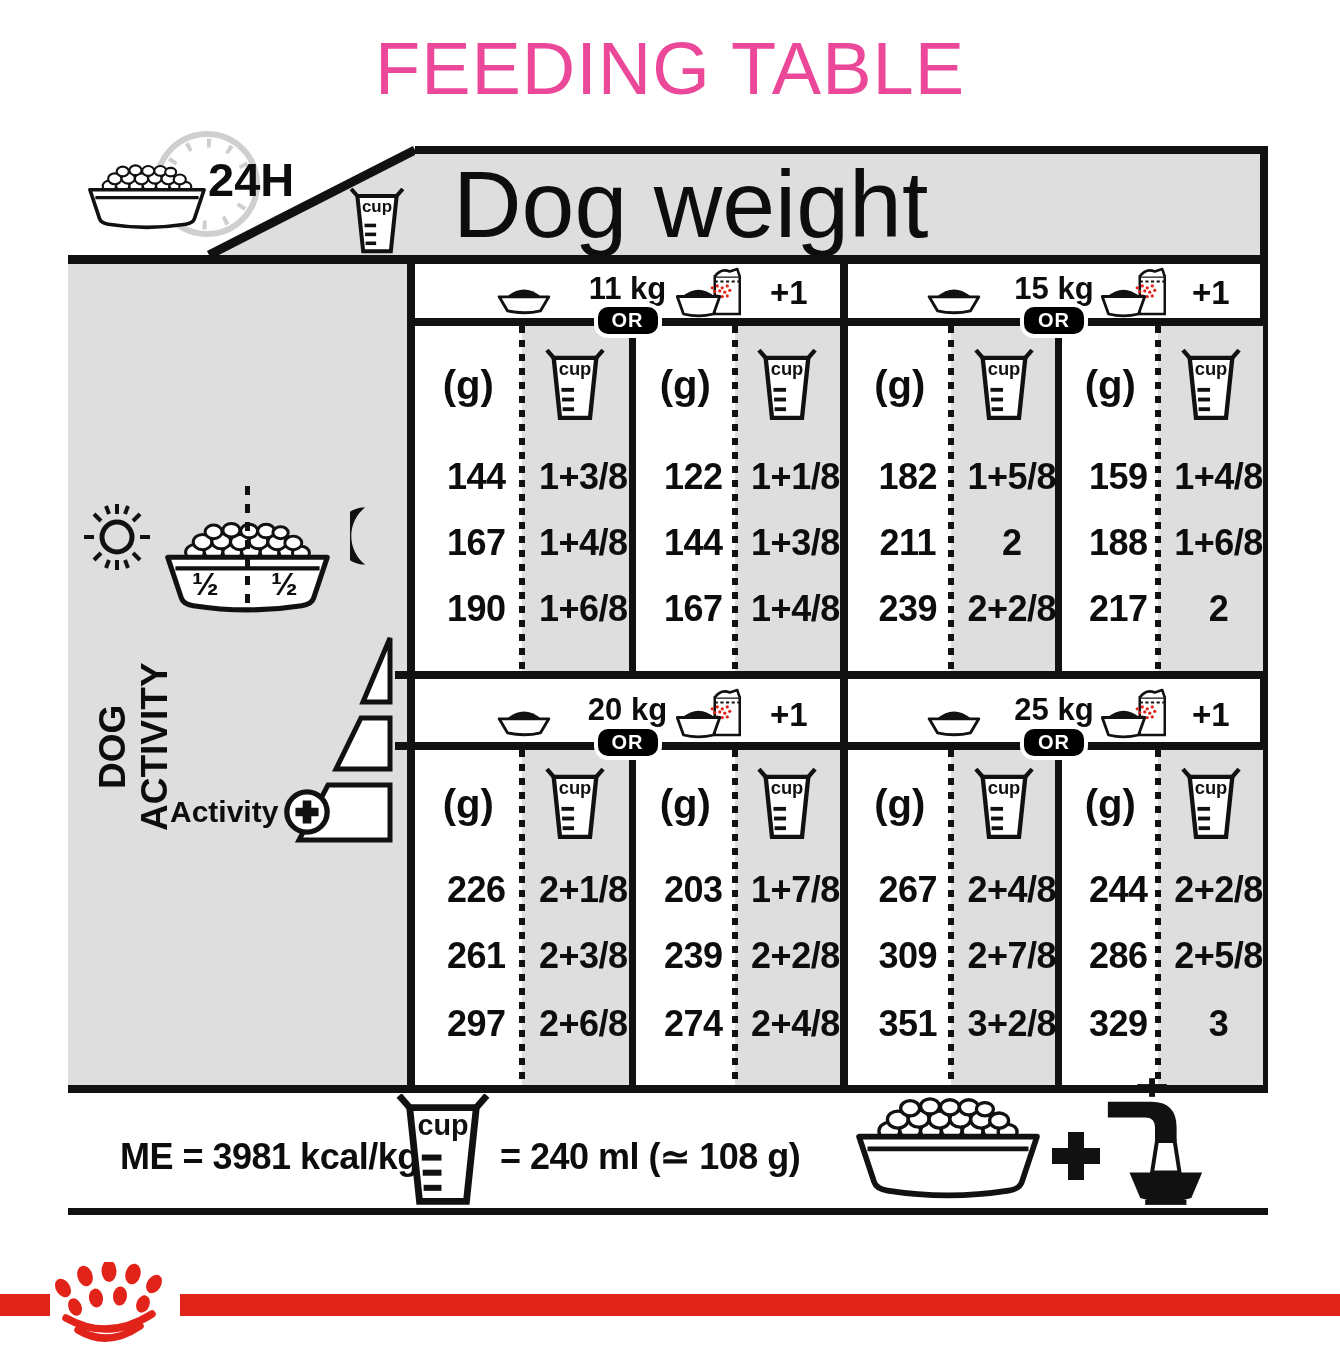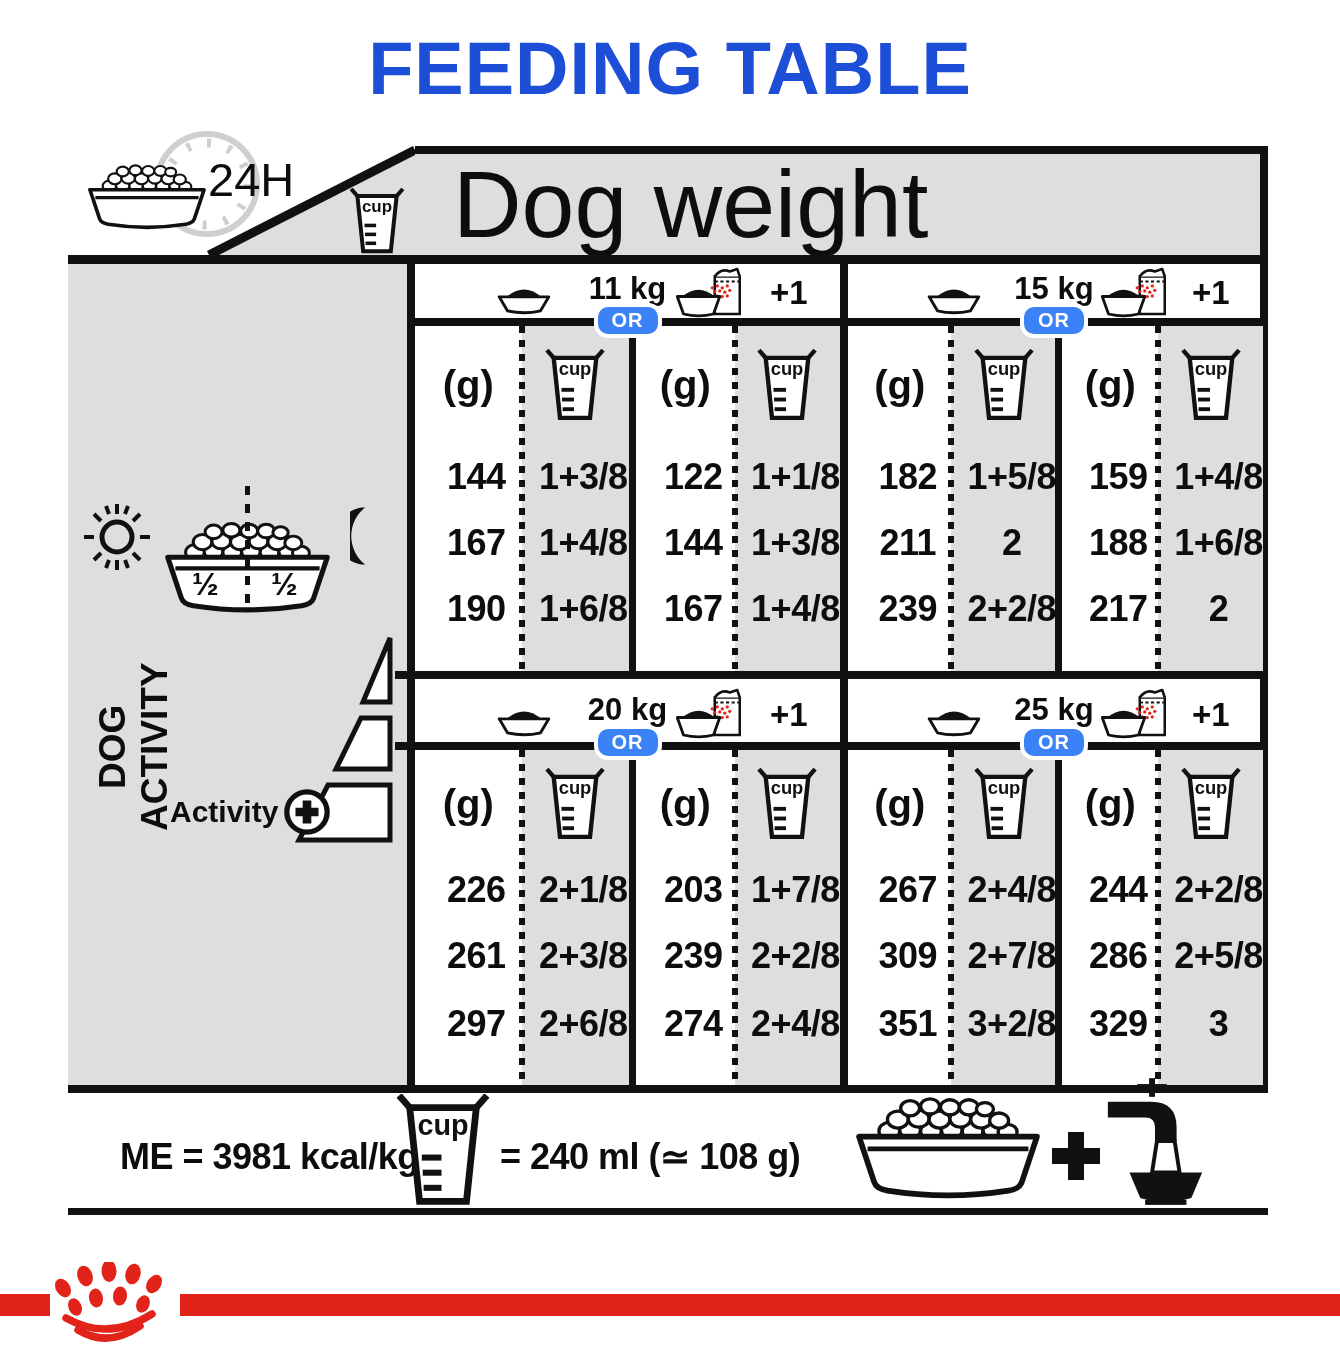--- a/index.html
+++ b/index.html
@@ -1,39 +1,39 @@
 <!DOCTYPE html>
 <html><head>
 <meta charset="utf-8">
 <style>
   *{margin:0;padding:0;box-sizing:border-box;}
   html,body{background:#fff;}
   body{width:1340px;height:1358px;position:relative;overflow:hidden;
        font-family:"Liberation Sans",sans-serif;color:#0d0d0d;}
   .abs{position:absolute;}
   .blk{background:#111;}
-  .title{left:0;right:0;top:26px;text-align:center;font-size:74px;font-weight:700;
-         letter-spacing:1px;color:#1d4ed8;}
-  .h24{font-size:47px;font-weight:400;}
+  .title{left:0;right:0;top:26px;text-align:center;font-size:74px;font-weight:400;
+         letter-spacing:1px;color:#ec4899;}
+  .h24{font-size:47px;font-weight:700;}
   .dwbar{left:415px;top:146px;width:853px;height:109px;background:#DEDEDE;
          border-top:8px solid #111;border-right:8px solid #111;
          display:flex;align-items:center;padding-left:38px;
          font-size:95px;font-weight:400;letter-spacing:0;}
   .sidebar{left:68px;top:264px;width:347px;height:829px;background:#DEDEDE;
            border-right:8px solid #111;border-bottom:8px solid #111;}
   .wtable{left:415px;top:264px;width:853px;height:829px;background:#111;
           border-right:8px solid #111;border-bottom:8px solid #111;
           display:grid;grid-template-columns:425px 412px;column-gap:8px;
           grid-template-rows:54px 345px 63px 335px;row-gap:8px;}
   .whead{background:#fff;position:relative;z-index:2;}
   .wkg{position:absolute;left:50%;transform:translateX(-50%);top:7px;
        font-size:31px;font-weight:700;white-space:nowrap;}
   .whead.bot .wkg{top:13px;text-align:right;}
   .orb{position:absolute;left:50%;transform:translateX(-50%);bottom:-16px;
-       background:#3b82f6;color:#fff;font-size:20px;font-weight:700;letter-spacing:1px;
+       background:#000000;color:#fff;font-size:20px;font-weight:700;letter-spacing:1px;
        padding:2px 14px;border-radius:10px;box-shadow:0 0 0 4px #fff;z-index:5;}
   .whead.bot .orb{bottom:-14px;}
   .bsm{position:absolute;left:19%;bottom:3px;width:56px;height:30px;overflow:visible;}
   .bpo{position:absolute;left:61.5%;top:2px;width:70px;height:56px;overflow:visible;}
   .whead.bot .bsm{bottom:5px;}
   .whead.bot .bpo{top:8px;}
   .p1{position:absolute;left:83.5%;top:10px;font-size:33px;font-weight:700;}
   .whead.bot .p1{top:17px;}
   .wbody{display:grid;grid-template-columns:25.1% 25.2% 7px 23.3% auto;background:#fff;}
   .mdiv{background:#111;}

